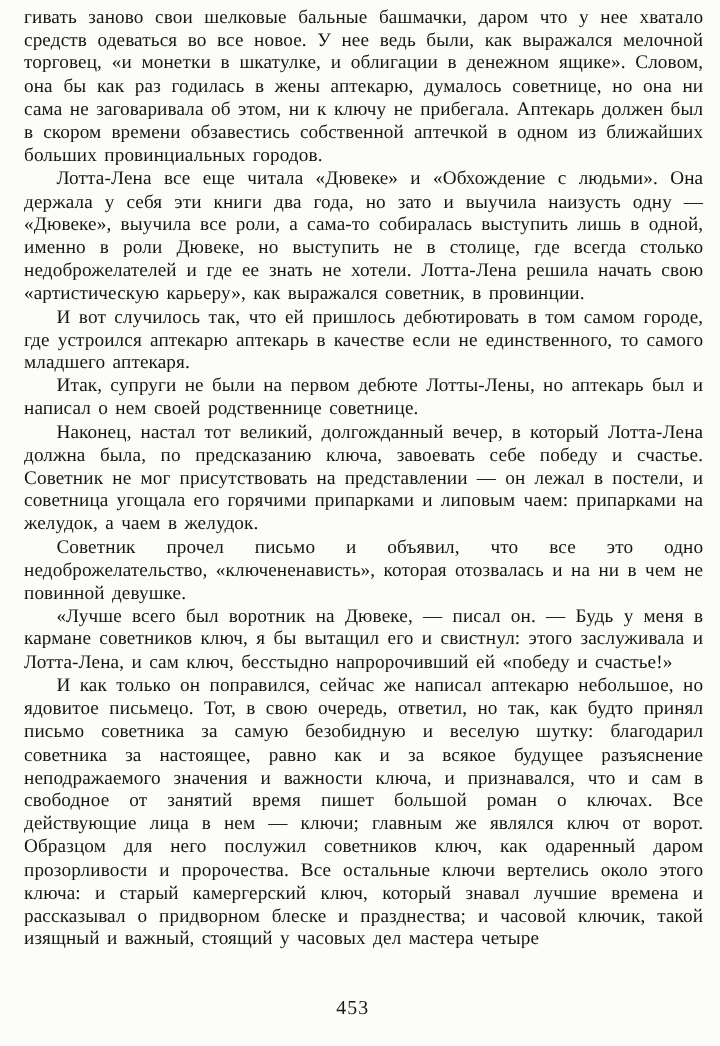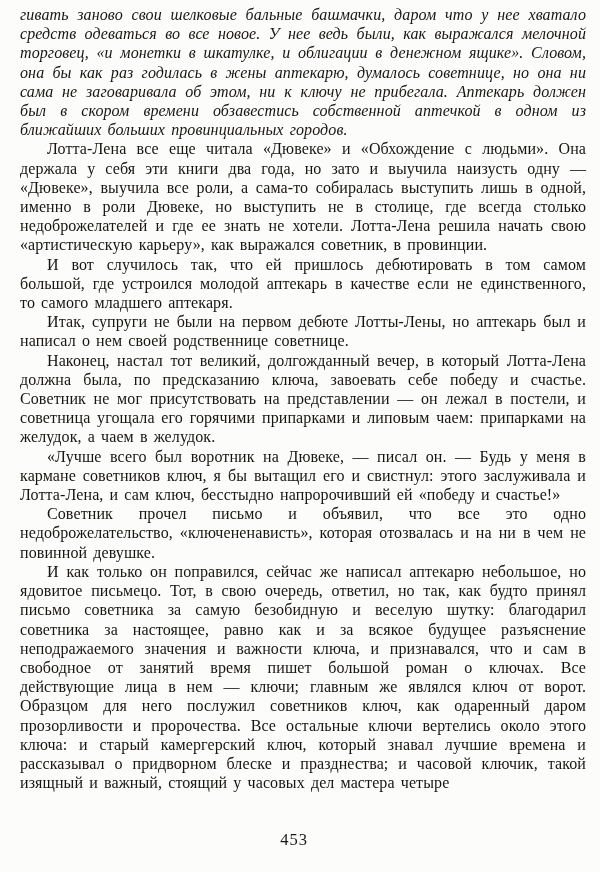--- a/index.html
+++ b/index.html
@@ -28,41 +28,40 @@
     line-height: 19.2px;
     word-spacing: 2px;
     letter-spacing: 0.1px;
   }
   .para {
     margin: 0;
     text-indent: 27px;
   }
   .para.continuation {
     text-indent: 0;
-    font-style: italic;
   }
   .page-number {
     position: absolute;
     top: 830px;
     left: 0;
     width: 588px;
     text-align: center;
     font-size: 16.5px;
     color: #1a1814;
     letter-spacing: 1px;
   }
 </style>
 </head>
 <body>
 
 <div class="page">
   <div class="text-block">
     <p class="para continuation">гивать заново свои шелковые бальные башмачки, даром что у нее хватало средств одеваться во все новое. У нее ведь были, как выражался мелочной торговец, «и монетки в шкатулке, и облигации в денежном ящике». Словом, она бы как раз годилась в жены аптекарю, думалось советнице, но она ни сама не заговаривала об этом, ни к ключу не прибегала. Аптекарь должен был в скором времени обзавестись собственной аптечкой в одном из ближайших больших провинциальных городов.</p>
     <p class="para">Лотта-Лена все еще читала «Дювеке» и «Обхождение с людьми». Она держала у себя эти книги два года, но зато и выучила наизусть одну — «Дювеке», выучила все роли, а сама-то собиралась выступить лишь в одной, именно в роли Дювеке, но выступить не в столице, где всегда столько недоброжелателей и где ее знать не хотели. Лотта-Лена решила начать свою «артистическую карьеру», как выражался советник, в провинции.</p>
-    <p class="para">И вот случилось так, что ей пришлось дебютировать в том самом большой, где устроился молодой аптекарь в качестве если не единственного, то самого младшего аптекаря.</p>
+    <p class="para">И вот случилось так, что ей пришлось дебютировать в том самом городе, где устроился аптекарю аптекарь в качестве если не единственного, то самого младшего аптекаря.</p>
     <p class="para">Итак, супруги не были на первом дебюте Лотты-Лены, но аптекарь был и написал о нем своей родственнице советнице.</p>
     <p class="para">Наконец, настал тот великий, долгожданный вечер, в который Лотта-Лена должна была, по предсказанию ключа, завоевать себе победу и счастье. Советник не мог присутствовать на представлении — он лежал в постели, и советница угощала его горячими припарками и липовым чаем: припарками на желудок, а чаем в желудок.</p>
+    <p class="para">Советник прочел письмо и объявил, что все это одно недоброжелательство, «ключененависть», которая отозвалась и на ни в чем не повинной девушке.</p>
     <p class="para">«Лучше всего был воротник на Дювеке, — писал он. — Будь у меня в кармане советников ключ, я бы вытащил его и свистнул: этого заслуживала и Лотта-Лена, и сам ключ, бесстыдно напророчивший ей «победу и счастье!»</p>
-    <p class="para">Советник прочел письмо и объявил, что все это одно недоброжелательство, «ключененависть», которая отозвалась и на ни в чем не повинной девушке.</p>
     <p class="para">И как только он поправился, сейчас же написал аптекарю небольшое, но ядовитое письмецо. Тот, в свою очередь, ответил, но так, как будто принял письмо советника за самую безобидную и веселую шутку: благодарил советника за настоящее, равно как и за всякое будущее разъяснение неподражаемого значения и важности ключа, и признавался, что и сам в свободное от занятий время пишет большой роман о ключах. Все действующие лица в нем — ключи; главным же являлся ключ от ворот. Образцом для него послужил советников ключ, как одаренный даром прозорливости и пророчества. Все остальные ключи вертелись около этого ключа: и старый камергерский ключ, который знавал лучшие времена и рассказывал о придворном блеске и празднества; и часовой ключик, такой изящный и важный, стоящий у часовых дел мастера четыре</p>
   </div>
   <div class="page-number">453</div>
 </div>
 
 </body></html>

